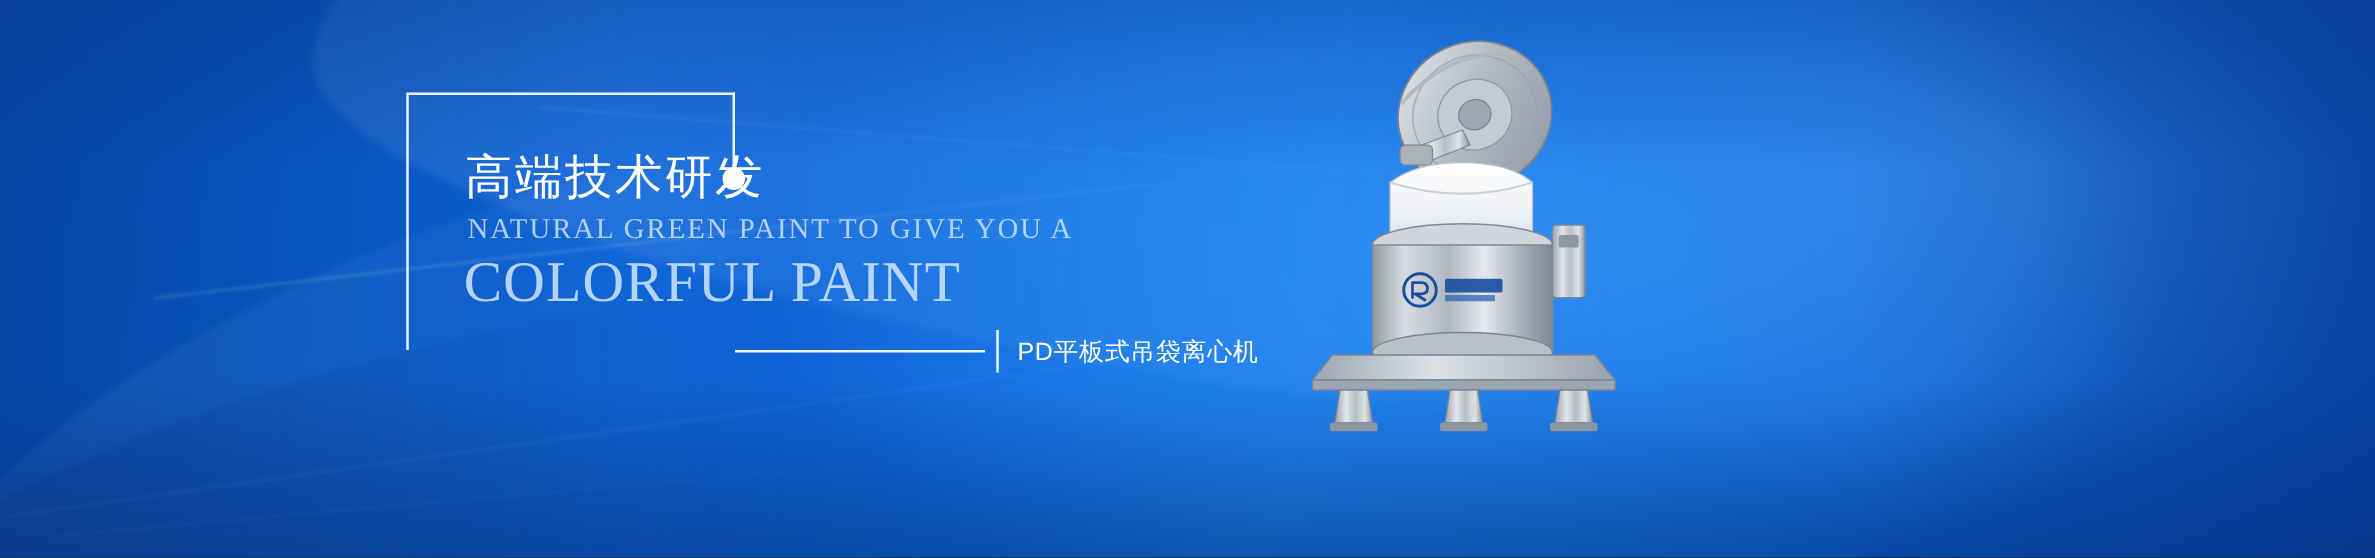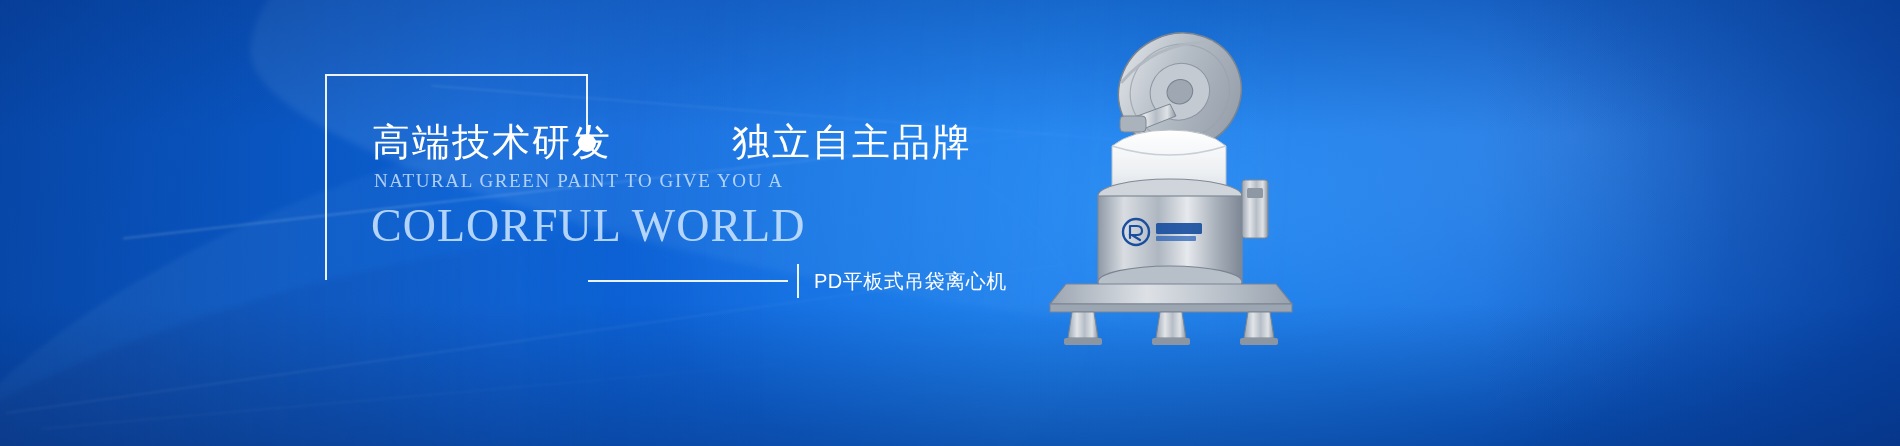--- a/index.html
+++ b/index.html
@@ -117,21 +117,21 @@
     font-weight: 400;
     line-height: 1;
   }
   .hl-left { margin-right: 60px; }
   .hl-right { margin-left: 60px; }
 
   .subline {
     position: absolute;
     left: 374px; top: 170px;
     font-family: "Liberation Serif", "DejaVu Serif", serif;
-    font-size: 19px;
+    font-size: 23px;
     letter-spacing: 1.6px;
     color: rgba(214,233,255,0.80);
     white-space: nowrap;
   }
   .bigline {
     position: absolute;
     left: 371px; top: 199px;
     font-family: "Liberation Serif", "DejaVu Serif", serif;
     font-size: 46px;
     letter-spacing: 1px;
@@ -192,25 +192,24 @@
   <div class="ray ray-c"></div>
   <div class="ray ray-d"></div>
   <div class="bg-vignette"></div>
 
   <div class="frame"></div>
   <div class="connector-line"></div>
   <div class="connector-dot"></div>
 
   <div class="headline">
     <span class="hl-left">高端技术研发</span>
-    <span class="hl-right">独立自主品牌</span>
   </div>
 
   <div class="subline">NATURAL GREEN PAINT TO GIVE YOU A</div>
-  <div class="bigline">COLORFUL WORLD</div>
+  <div class="bigline">COLORFUL PAINT</div>
 
   <div class="caption-rule"></div>
   <div class="caption-tick"></div>
   <div class="caption-text">PD平板式吊袋离心机</div>
 
   <div class="machine">
     <svg viewBox="0 0 330 330" width="330" height="330">
       <defs>
         <linearGradient id="steel" x1="0" y1="0" x2="1" y2="0">
           <stop offset="0%" stop-color="#8e99a6"></stop>

